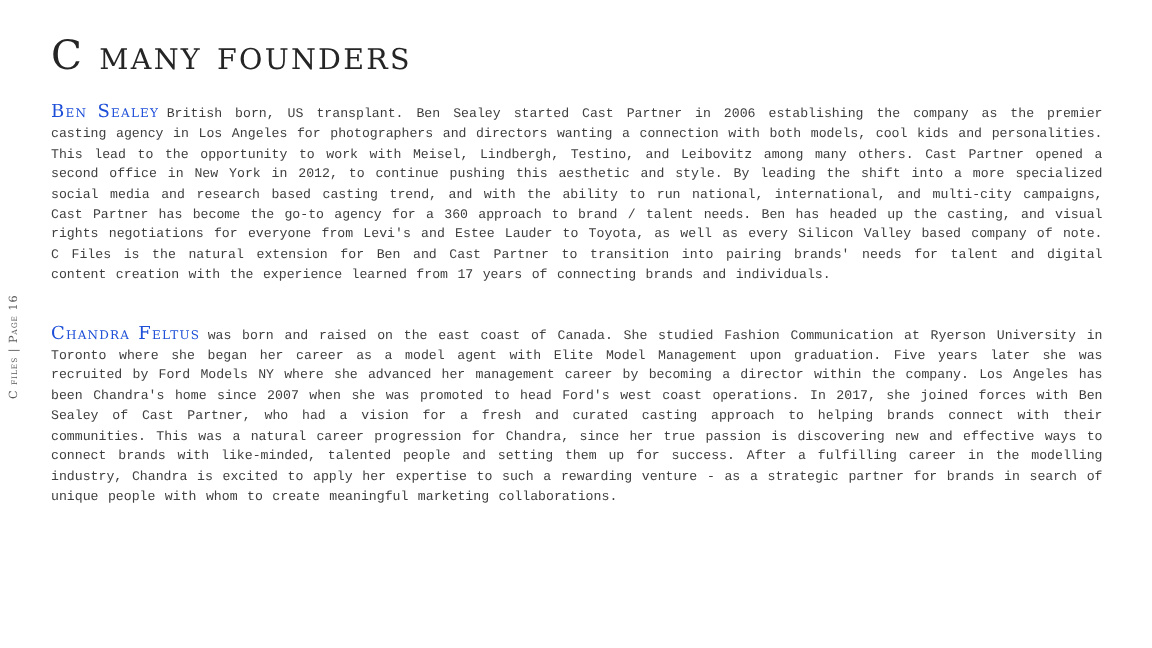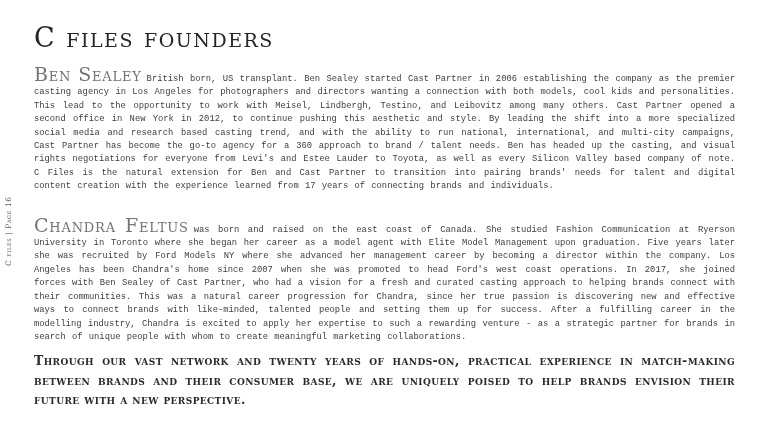--- a/index.html
+++ b/index.html
@@ -50,24 +50,24 @@
     text-align: justify;
     text-align-last: left;
     color: #3e3e3e;
     word-spacing: 1px;
   }
   .bio-ben { margin-bottom: 25px; }
   .bio-chandra { margin-bottom: 7px; }
   .bio-name {
     font-family: "DejaVu Serif", "Liberation Serif", serif;
     font-variant: small-caps;
-    font-size: 19px;
+    font-size: 12px;
     line-height: 13.4px;
     letter-spacing: 0.8px;
-    color: #737373;
+    color: #1d4ed8;
     padding-right: 5px;
     word-spacing: 0;
   }
   .closing {
     font-family: "DejaVu Serif", "Liberation Serif", serif;
     font-variant: small-caps;
     font-weight: bold;
     font-size: 12.5px;
     line-height: 19.5px;
     letter-spacing: 0.4px;
@@ -78,22 +78,21 @@
 </style>
 </head>
 <body>
 
 <div class="page">
 
   <div class="margin-label">C files | Page 16</div>
 
   <div class="content">
 
-    <h1 class="page-title">C files founders</h1>
+    <h1 class="page-title">C many founders</h1>
 
     <p class="bio bio-ben"><span class="bio-name">Ben Sealey</span><span>British born, US transplant.  Ben Sealey started Cast Partner in 2006 establishing the company as the premier casting agency in Los Angeles for photographers and directors wanting a connection with both models, cool kids and personalities. This lead to the opportunity to work with Meisel, Lindbergh, Testino, and Leibovitz among many others. Cast Partner opened a second office in New York in 2012, to continue pushing this aesthetic and style. By leading the shift into a more specialized social media and research based casting trend, and with the ability to run national, international, and multi-city campaigns, Cast Partner has become the go-to agency for a 360 approach to brand / talent needs. Ben has headed up the casting, and visual rights negotiations for everyone from Levi's and Estee Lauder to Toyota, as well as every Silicon Valley based company of note. C Files is the natural extension for Ben and Cast Partner to transition into pairing brands' needs for talent and digital content creation with the experience learned from 17 years of connecting brands and individuals.</span></p>
 
     <p class="bio bio-chandra"><span class="bio-name">Chandra Feltus</span><span>was born and raised on the east coast of Canada. She studied Fashion Communication at Ryerson University in Toronto where she began her career as a model agent with Elite Model Management upon graduation. Five years later she was recruited by Ford Models NY where she advanced her management career by becoming a director within the company. Los Angeles has been Chandra's home since 2007 when she was promoted to head Ford's west coast operations. In 2017, she joined forces with Ben Sealey of Cast Partner, who had a vision for a fresh and curated casting approach to helping brands connect with their communities. This was a natural career progression for Chandra, since her true passion is discovering new and effective ways to connect brands with like-minded, talented people and setting them up for success. After a fulfilling career in the modelling industry, Chandra is excited to apply her expertise to such a rewarding venture - as a strategic partner for brands in search of unique people with whom to create meaningful marketing collaborations.</span></p>
 
-    <p class="closing">Through our vast network and twenty years of hands-on, practical experience in match-making between brands and their consumer base, we are uniquely poised to help brands envision their future with a new perspective.</p>
 
   </div>
 </div>
 
 </body></html>

